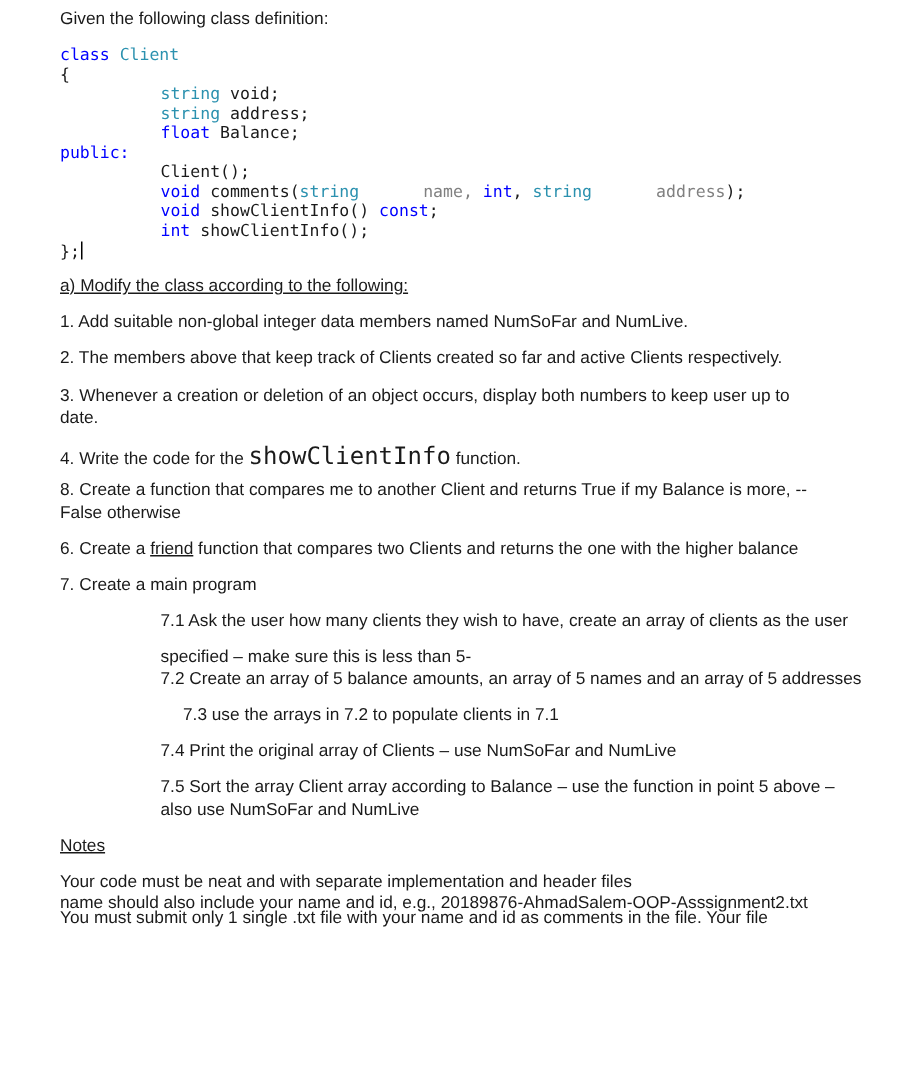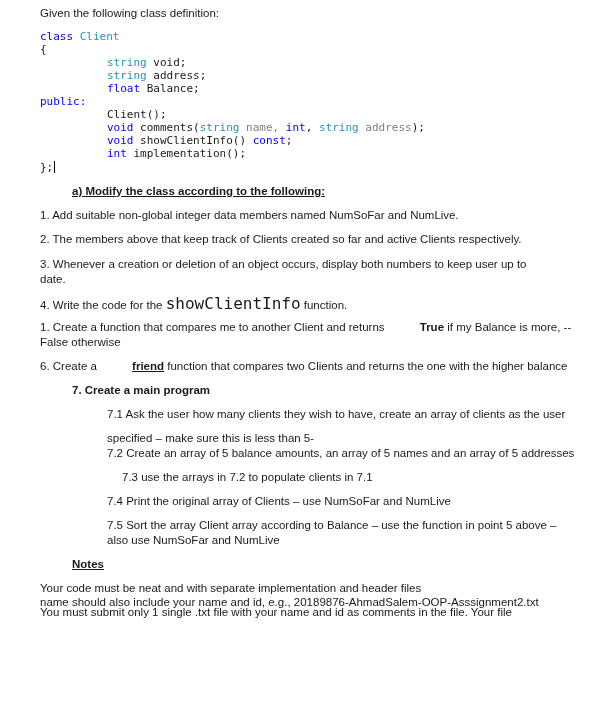--- a/index.html
+++ b/index.html
@@ -3,54 +3,54 @@
 <meta charset="utf-8">
 <style>
   html, body { margin: 0; padding: 0; background: #ffffff; }
   body { width: 613px; height: 712px; position: relative; overflow: hidden;
          font-family: "Liberation Sans", "DejaVu Sans", sans-serif; font-size: 11.5px; color: #1a1a1a; }
   .doc { position: absolute; left: 40px; top: 0; width: 520px; }
   .p { position: absolute; left: 0; white-space: nowrap; line-height: 15px; }
   .code { font-family: "DejaVu Sans Mono", "Liberation Mono", monospace; font-size: 11px; line-height: 13px; white-space: pre; position: absolute; left: 0; }
   .kw { color: #0000ff; }
   .ty { color: #2b91af; }
-  .gr { color: #808080; }
+  .gr { color: #808080; margin-left: 36px; }
   .u { text-decoration: underline; }
-  .b { font-weight: bold; margin-left: 32px; }
+  .b { font-weight: normal; }
   .mono { font-family: "DejaVu Sans Mono", "Liberation Mono", monospace; font-size: 16px; }
   .ind { left: 67px; }
   .cursor { display: inline-block; width: 1px; height: 12px; background: #000; vertical-align: -2px; margin-left: 1px; }
 </style>
 </head>
 <body>
 
 <div class="doc">
   <div class="p" style="top:6px">Given the following class definition:</div>
 
   <div>
     <div class="code" style="top:30px"><span class="kw">class</span> <span class="ty">Client</span></div>
     <div class="code" style="top:43px">{</div>
     <div class="code ind" style="top:56px"><span class="ty">string</span><span> void;</span></div>
     <div class="code ind" style="top:69px"><span class="ty">string</span><span> address;</span></div>
     <div class="code ind" style="top:82px"><span class="kw">float</span><span> Balance;</span></div>
     <div class="code kw" style="top:95px">public:</div>
     <div class="code ind" style="top:108px">Client();</div>
     <div class="code ind" style="top:121px"><span class="kw">void</span><span> comments(</span><span class="ty">string</span><span class="gr"> name, </span><span class="kw">int</span><span>, </span><span class="ty">string</span><span class="gr"> address</span><span>);</span></div>
     <div class="code ind" style="top:134px"><span class="kw">void</span><span> showClientInfo() </span><span class="kw">const</span><span>;</span></div>
-    <div class="code ind" style="top:147px"><span class="kw">int</span><span> implementation();</span></div>
+    <div class="code ind" style="top:147px"><span class="kw">int</span><span> showClientInfo();</span></div>
     <div class="code" style="top:161px"><span>};</span><span class="cursor"></span></div>
   </div>
 
   <div class="p b u" style="top:184px">a) Modify the class according to the following:</div>
   <div class="p" style="top:208px">1. Add suitable non-global integer data members named NumSoFar and NumLive.</div>
   <div class="p" style="top:232px">2. The members above that keep track of Clients created so far and active Clients respectively.</div>
   <div class="p" style="top:257px">3. Whenever a creation or deletion of an object occurs, display both numbers to keep user up to</div>
   <div class="p" style="top:272px">date.</div>
   <div class="p" style="top:296px"><span>4. Write the code for the </span><span class="mono">showClientInfo</span><span> function.</span></div>
-  <div class="p" style="top:320px"><span>1. Create a function that compares me to another Client and returns </span><span class="b">True</span><span> if my Balance is more, --</span></div>
+  <div class="p" style="top:320px"><span>8. Create a function that compares me to another Client and returns </span><span class="b">True</span><span> if my Balance is more, --</span></div>
   <div class="p" style="top:335px">False otherwise</div>
   <div class="p" style="top:359px"><span>6. Create a </span><span class="b u">friend</span><span> function that compares two Clients and returns the one with the higher balance</span></div>
   <div class="p b" style="top:383px">7. Create a main program</div>
 
   <div class="p" style="top:407px; left:67px">7.1 Ask the user how many clients they wish to have, create an array of clients as the user</div>
   <div class="p" style="top:431px; left:67px">specified – make sure this is less than 5-</div>
   <div class="p" style="top:446px; left:67px">7.2 Create an array of 5 balance amounts, an array of 5 names and an array of 5 addresses</div>
   <div class="p" style="top:470px; left:82px">7.3 use the arrays in 7.2 to populate clients in 7.1</div>
   <div class="p" style="top:494px; left:67px">7.4 Print the original array of Clients – use NumSoFar and NumLive</div>
   <div class="p" style="top:518px; left:67px">7.5 Sort the array Client array according to Balance – use the function in point 5 above –</div>

